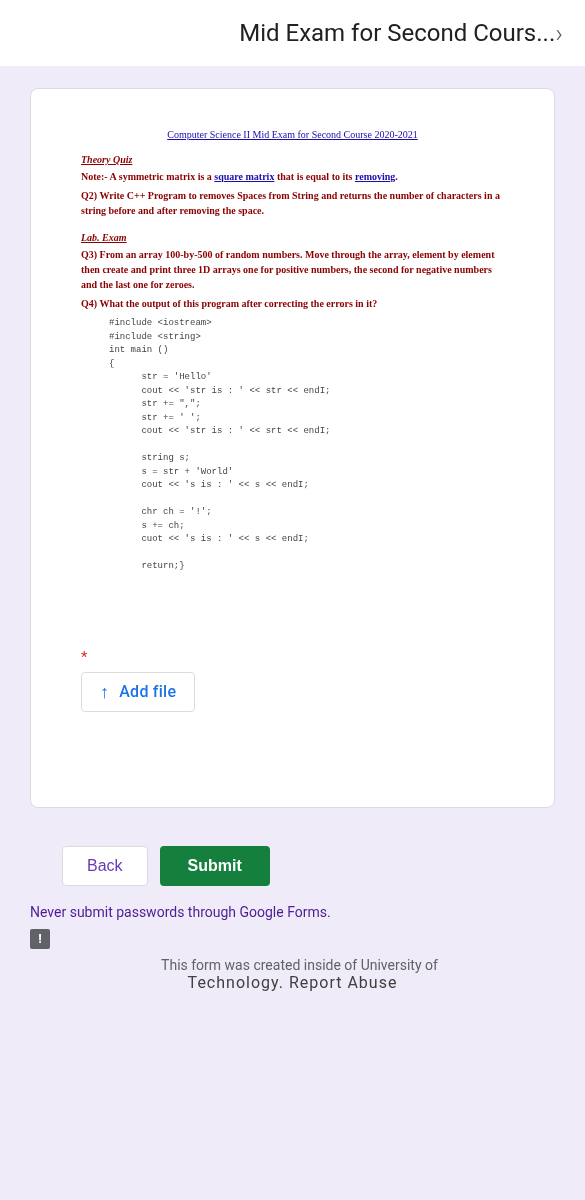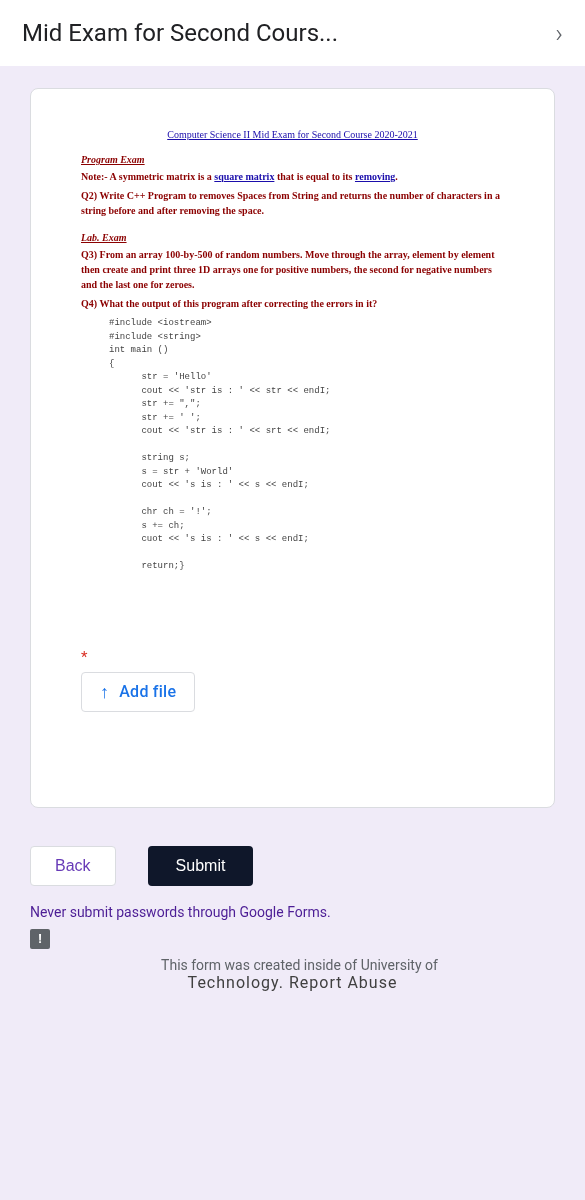--- a/index.html
+++ b/index.html
@@ -6,21 +6,21 @@
     body {
       font-family: -apple-system, BlinkMacSystemFont, "Segoe UI", Roboto, Arial, sans-serif;
       background: #f0ebf8;
       width: 585px;
       height: 1200px;
       overflow: hidden;
     }
     .header {
       display: flex;
       align-items: center;
-      justify-content: space-between;
+      justify-content: flex-end;
       padding: 18px 22px;
       background: #fff;
     }
     .header-title {
       font-size: 24px;
       font-weight: 400;
       color: #202124;
     }
     .chevron {
       font-size: 26px;
@@ -94,41 +94,42 @@
       font-size: 16px;
       font-weight: 500;
       cursor: pointer;
       letter-spacing: 0.25px;
     }
     .upload-icon {
       font-size: 18px;
     }
     .footer-btns {
       display: flex;
-      gap: 32px;
+      gap: 12px;
       padding: 30px 30px 18px 30px;
+      margin-left: 32px;
     }
     .back-btn {
       background: #fff;
       border: 1px solid #dadce0;
       border-radius: 4px;
       padding: 10px 24px;
       color: #673ab7;
       font-size: 16px;
       font-weight: 500;
       cursor: pointer;
     }
     .submit-btn {
-      background: #0f172a;
+      background: #15803d;
       border: none;
       border-radius: 4px;
       padding: 10px 28px;
       color: #fff;
       font-size: 16px;
-      font-weight: 400;
+      font-weight: 700;
       cursor: pointer;
     }
     .warning {
       font-size: 14px;
       color: #4c1d95;
       padding: 0 30px;
       margin-bottom: 10px;
     }
     .alert-badge {
       display: inline-flex;
@@ -166,21 +167,21 @@
 <div class="header">
   <div class="header-title">Mid Exam for Second Cours...</div>
   <div class="chevron">›</div>
 </div>
 
 <div class="content">
   <div class="card exam-card">
     <div class="exam-inner">
       <div class="exam-header">Computer Science II Mid Exam for Second Course 2020-2021</div>
 
-      <div class="section-title">Program Exam</div>
+      <div class="section-title">Theory Quiz</div>
       <div class="question">
         <span>Note:-</span> <span>A symmetric matrix is a </span><span class="underline-link">square matrix</span><span> that is equal to its </span><span class="underline-link">removing</span><span>.</span>
       </div>
       <div class="question">
         <span class="qlabel">Q2)</span> <span>Write C++ Program to removes Spaces from String and returns the number of characters in a string before and after removing the space.</span>
       </div>
 
       <div class="section-title">Lab. Exam</div>
       <div class="question">
         <span class="qlabel">Q3)</span> <span>From an array 100-by-500 of random numbers. Move through the array, element by element then create and print three 1D arrays one for positive numbers, the second for negative numbers and the last one for zeroes.</span>

